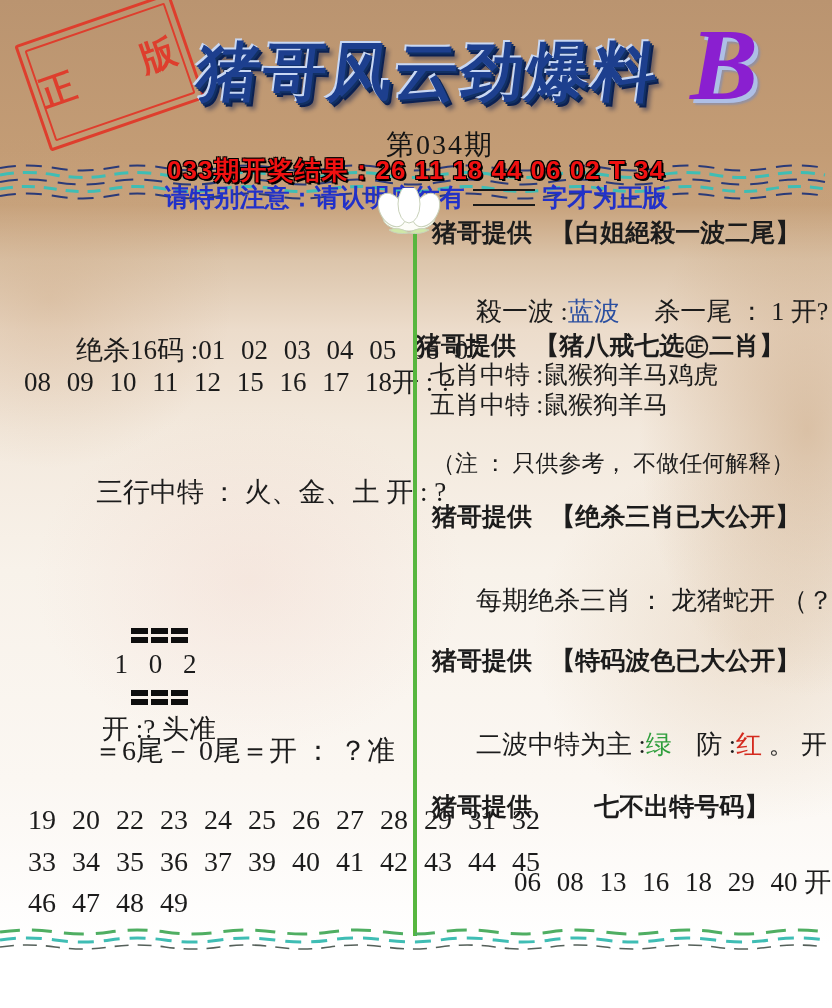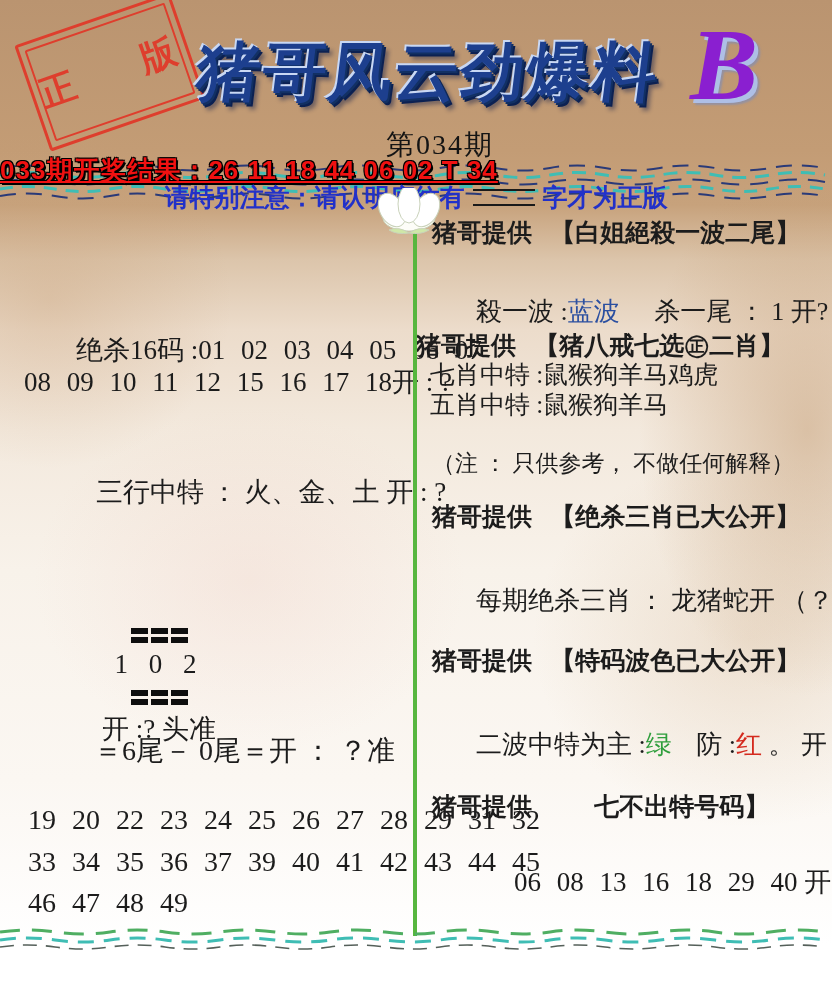--- a/index.html
+++ b/index.html
@@ -31,26 +31,25 @@
     color:var(--title-navy,#1d3f8e);transform:skewX(-7deg);white-space:nowrap;
     text-shadow:-2px -2px 0 #c9d8f4, 2px 2px 0 #123063, 4px 4px 0 #0c2152, 7px 7px 4px rgba(10,25,70,.45);
   }
   #letter-b{
     left:690px;top:14px;font-family:"Liberation Serif",serif;font-style:italic;font-weight:bold;
     font-size:102px;line-height:1;color:var(--letter-b-purple,#8a1fd0);
     text-shadow:4px 4px 0 #aebfe6, 6px 6px 2px rgba(120,140,190,.6);
   }
   #issue{left:340px;top:126px;width:200px;text-align:center;font-size:28px;color:#141414;letter-spacing:2px;}
   #result-line{
-    left:0;top:153px;width:832px;text-align:left;
+    left:0;top:153px;width:832px;text-align:center;
     font-family:"Liberation Sans",sans-serif;font-weight:bold;font-size:26px;letter-spacing:1px;
     color:var(--result-red,#f01111);
     text-shadow:-1px -1px 0 #000,1px -1px 0 #000,-1px 1px 0 #000,1px 1px 0 #000,2px 2px 0 #000;
     z-index:4;
-    text-decoration:underline;
   }
   #notice-line{
     left:0;top:181px;width:832px;text-align:center;white-space:nowrap;
     font-family:"Liberation Sans",sans-serif;font-weight:bold;font-size:25px;
     color:var(--notice-blue,#2231c9);z-index:4;
   }
   #notice-line .blank{
     display:inline-block;width:62px;height:13px;margin:0 8px;vertical-align:baseline;
     border-top:2px solid #1a1a1a;border-bottom:2px solid #1a1a1a;
   }

